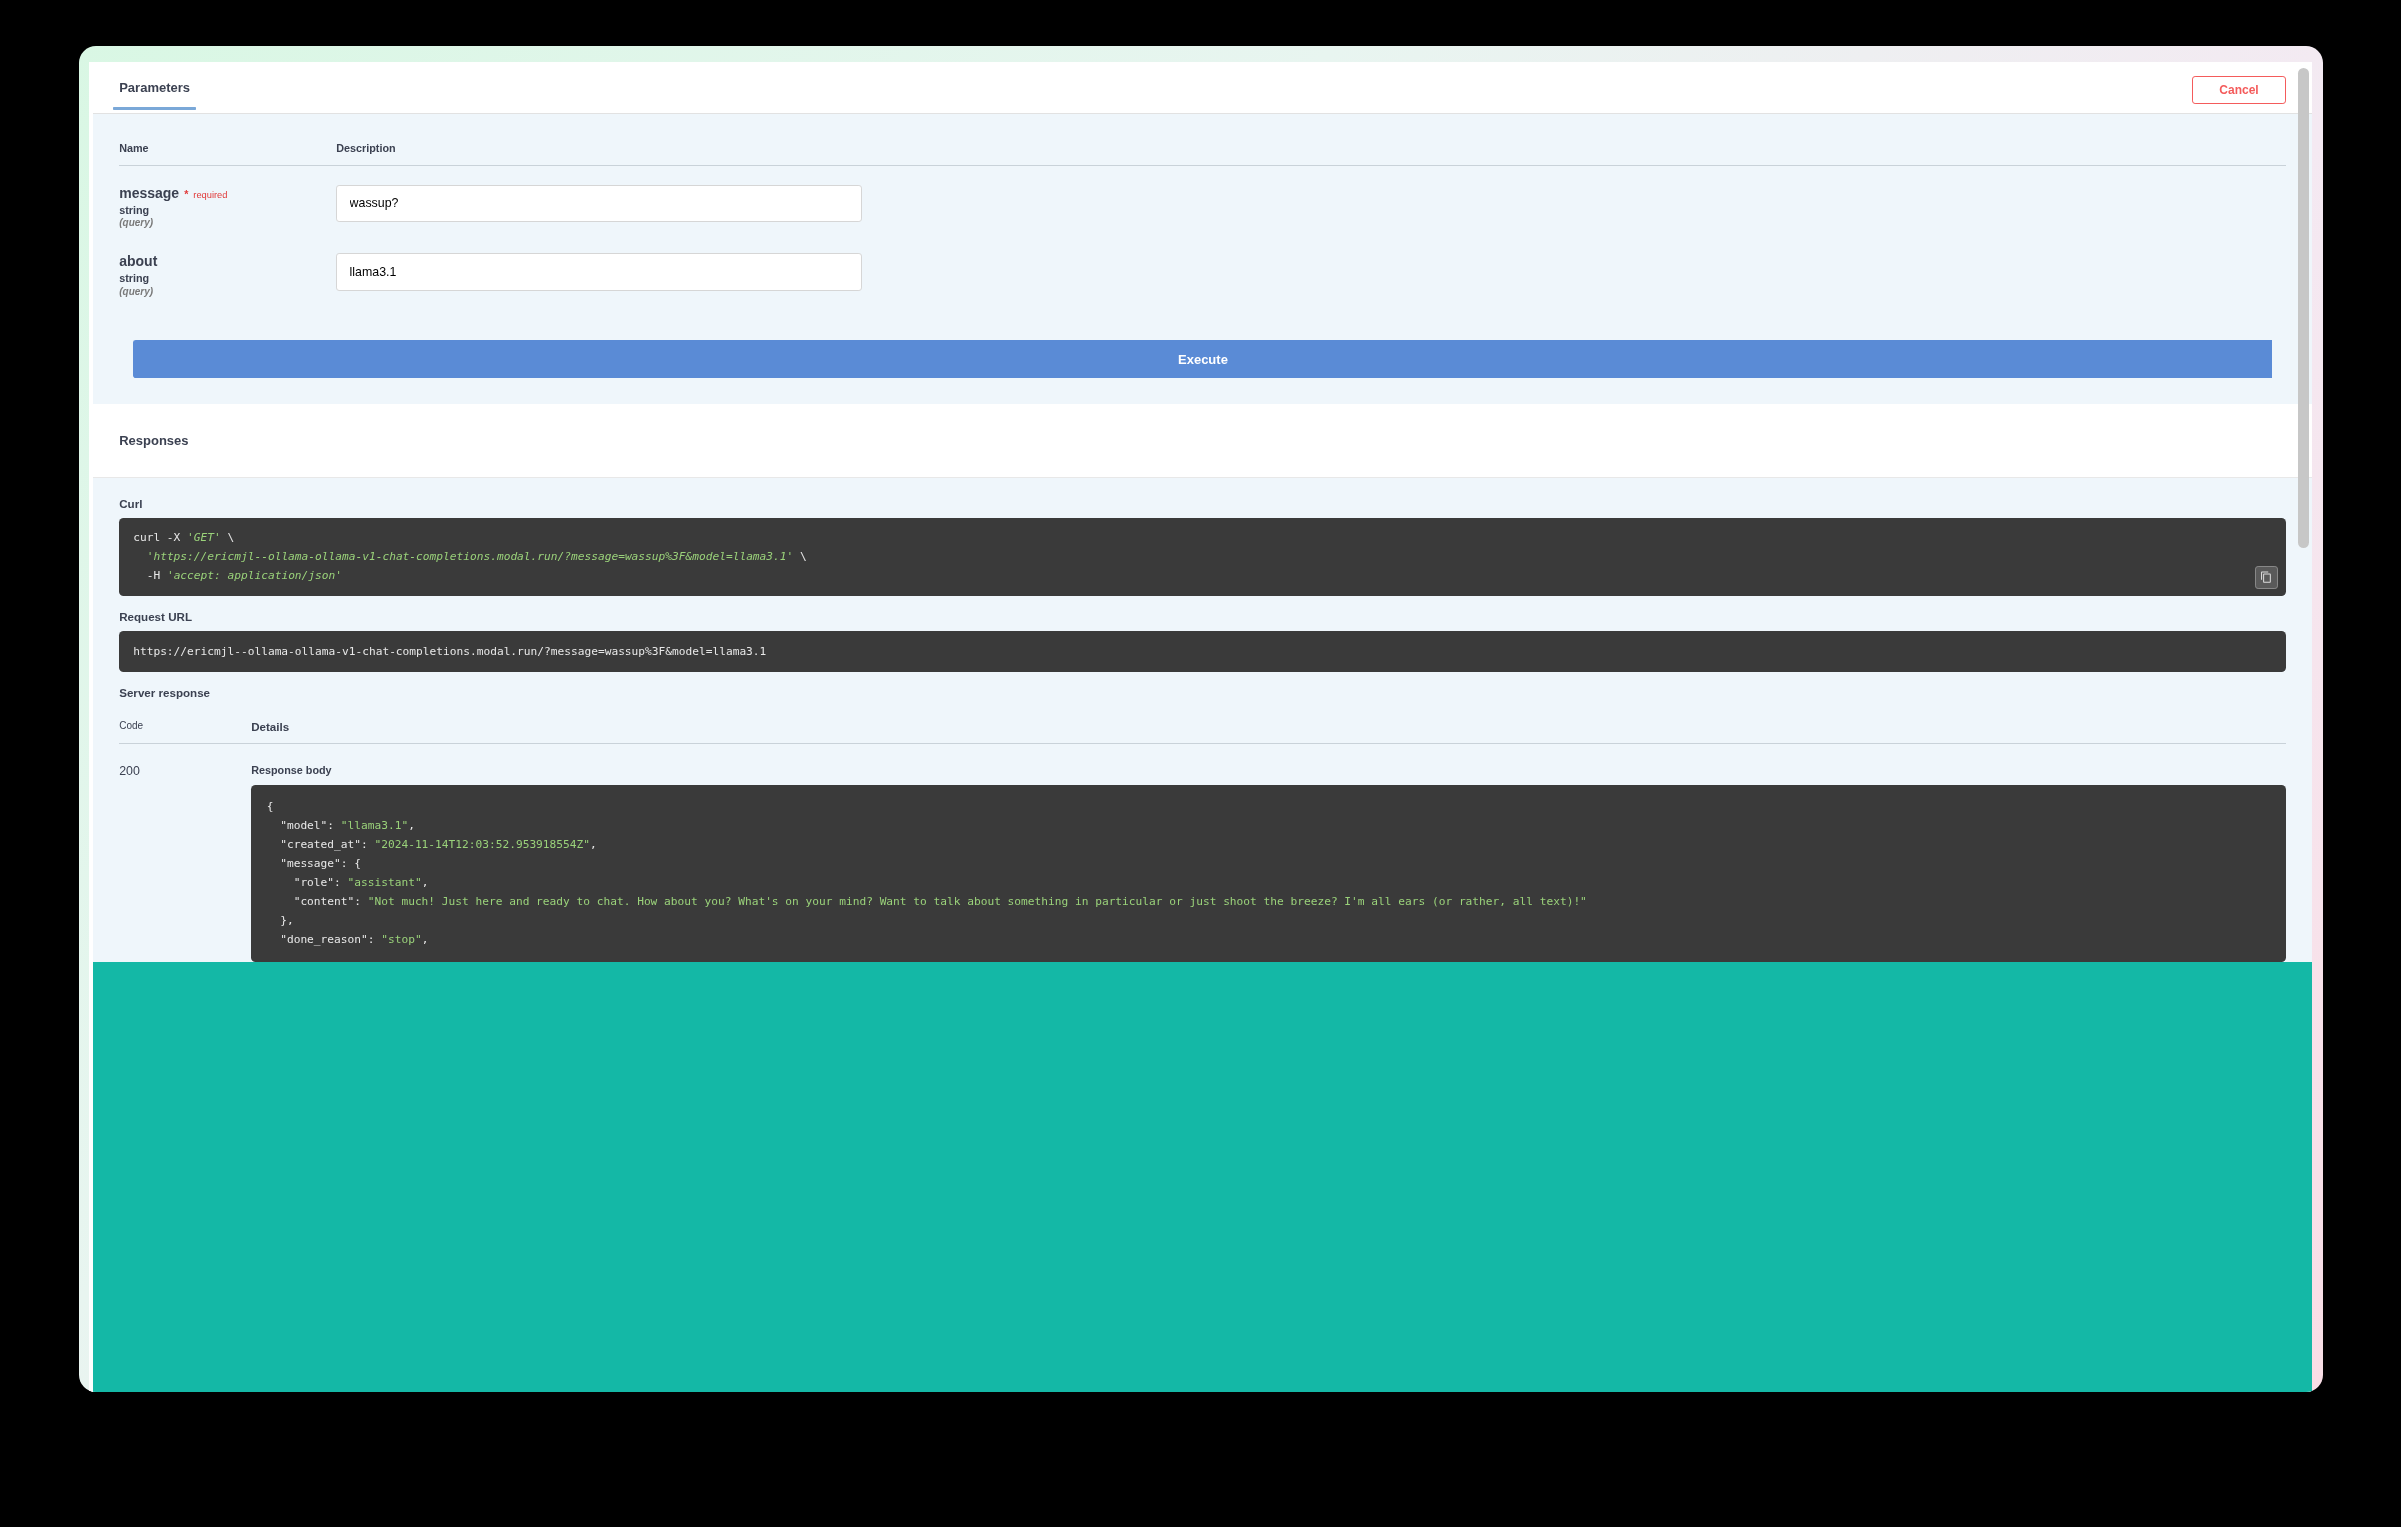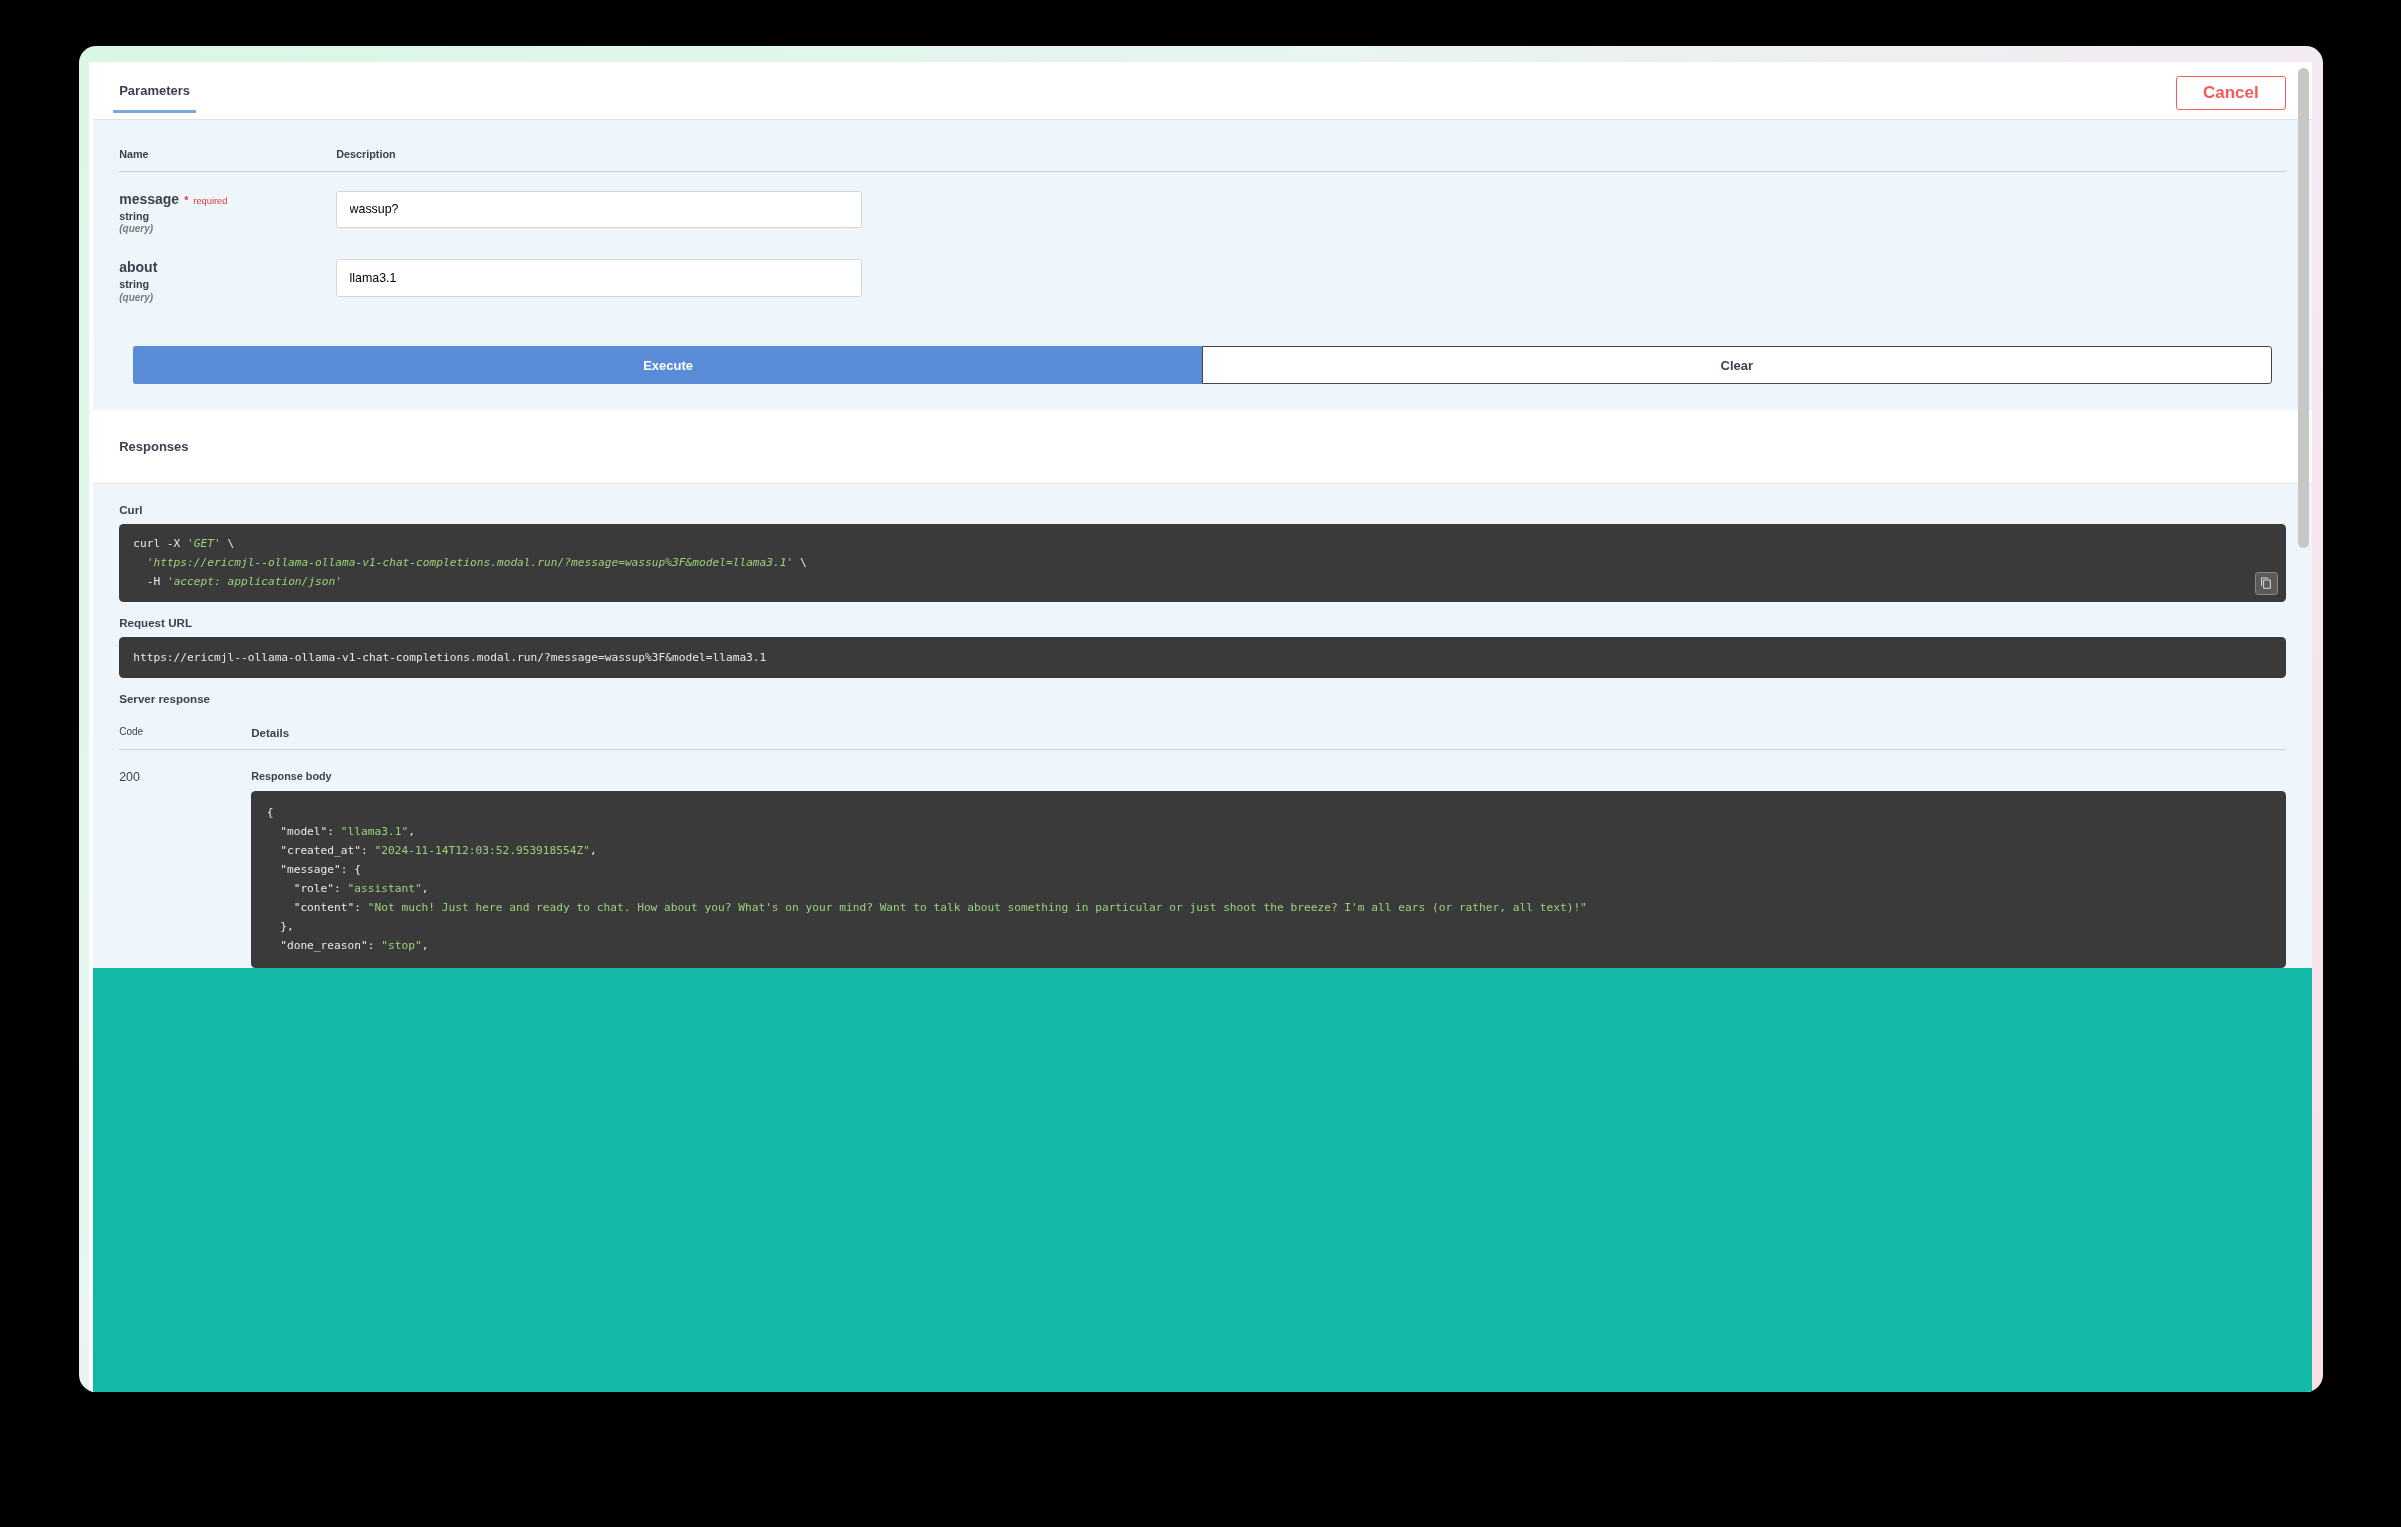--- a/index.html
+++ b/index.html
@@ -74,21 +74,21 @@
       bottom: -0.8px;
       height: 3.1px;
       background: #7aa8d8;
       border-radius: 0.8px;
     }
     .cancel-btn {
       border: 1.5px solid #f45b5b;
       color: #f45b5b;
       background: #fff;
       font-weight: 700;
-      font-size: 17px;
+      font-size: 12px;
       padding: 6.2px 26px;
       border-radius: 3.1px;
       cursor: pointer;
       margin-bottom: 9.3px;
     }
     .params-body {
       background: #eff6fb;
       padding: 8px 26px 26px 26px;
     }
     .param-head {
@@ -261,21 +261,20 @@
             <div class="param-type">string</div>
             <div class="param-in">(query)</div>
           </div>
           <div class="param-input">
             <input type="text" value="llama3.1" style="">
           </div>
         </div>
 
         <div class="btn-row">
           <button class="execute-btn">Execute</button>
-          <button class="clear-btn">Clear</button>
         </div>
       </div>
 
       <div class="responses-header">Responses</div>
 
       <div class="responses-body">
         <div class="section-label">Curl</div>
         <div class="code-block"><span class="k">curl -X </span><span class="s">'GET'</span><span class="k"> \</span>
 <span class="k">  </span><span class="s">'https://ericmjl--ollama-ollama-v1-chat-completions.modal.run/?message=wassup%3F&amp;model=llama3.1'</span><span class="k"> \</span>
 <span class="k">  -H </span><span class="s">'accept: application/json'</span><div class="copy-btn"><svg viewBox="0 0 24 24">

